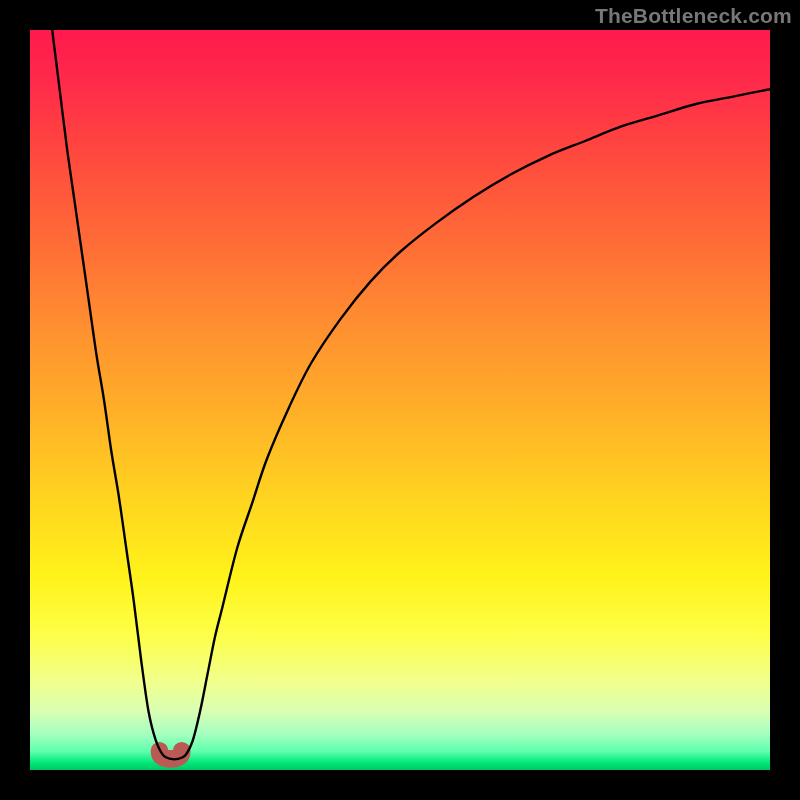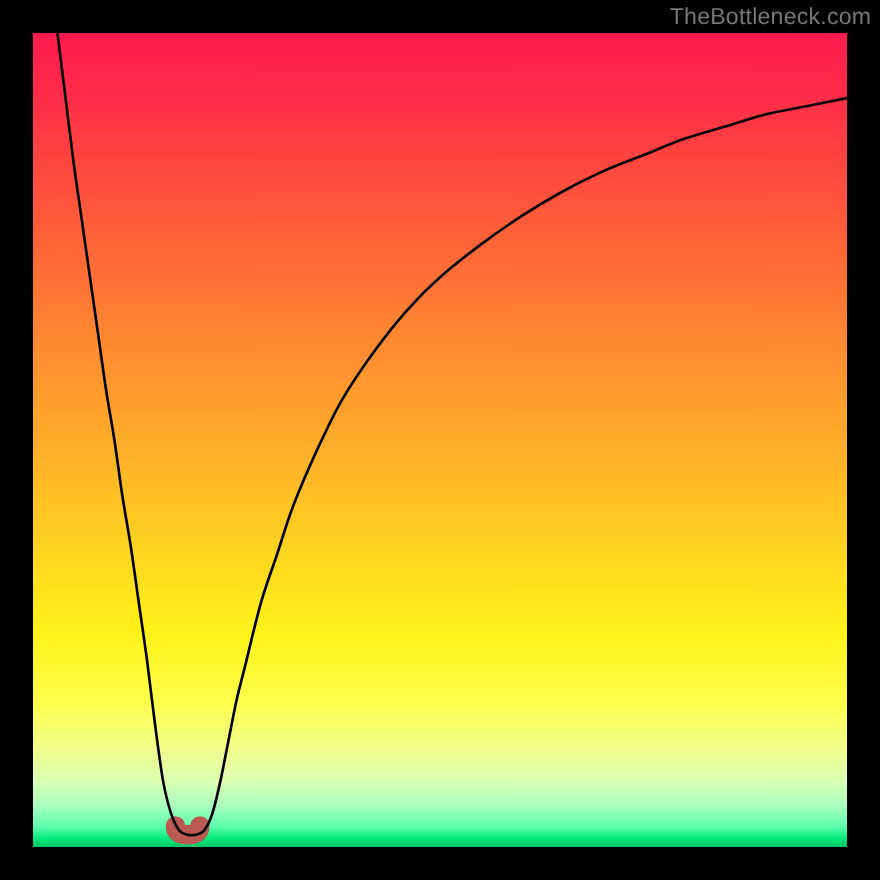--- a/index.html
+++ b/index.html
@@ -60,21 +60,21 @@
     width: 740px;
     height: 740px;
   }
   .watermark {
     position: absolute;
     top: 4px;
     right: 8px;
     color: #777;
     font-size: 21px;
     letter-spacing: 0.2px;
-    font-weight: 400;
+    font-weight: 700;
   }
 </style>
 </head>
 <body>
 
 <div class="frame">
   <div class="watermark">TheBottleneck.com</div>
   <div class="plot">
     <div class="gradient"></div>
     <svg class="curve" viewBox="0 0 740 740" preserveAspectRatio="none">

